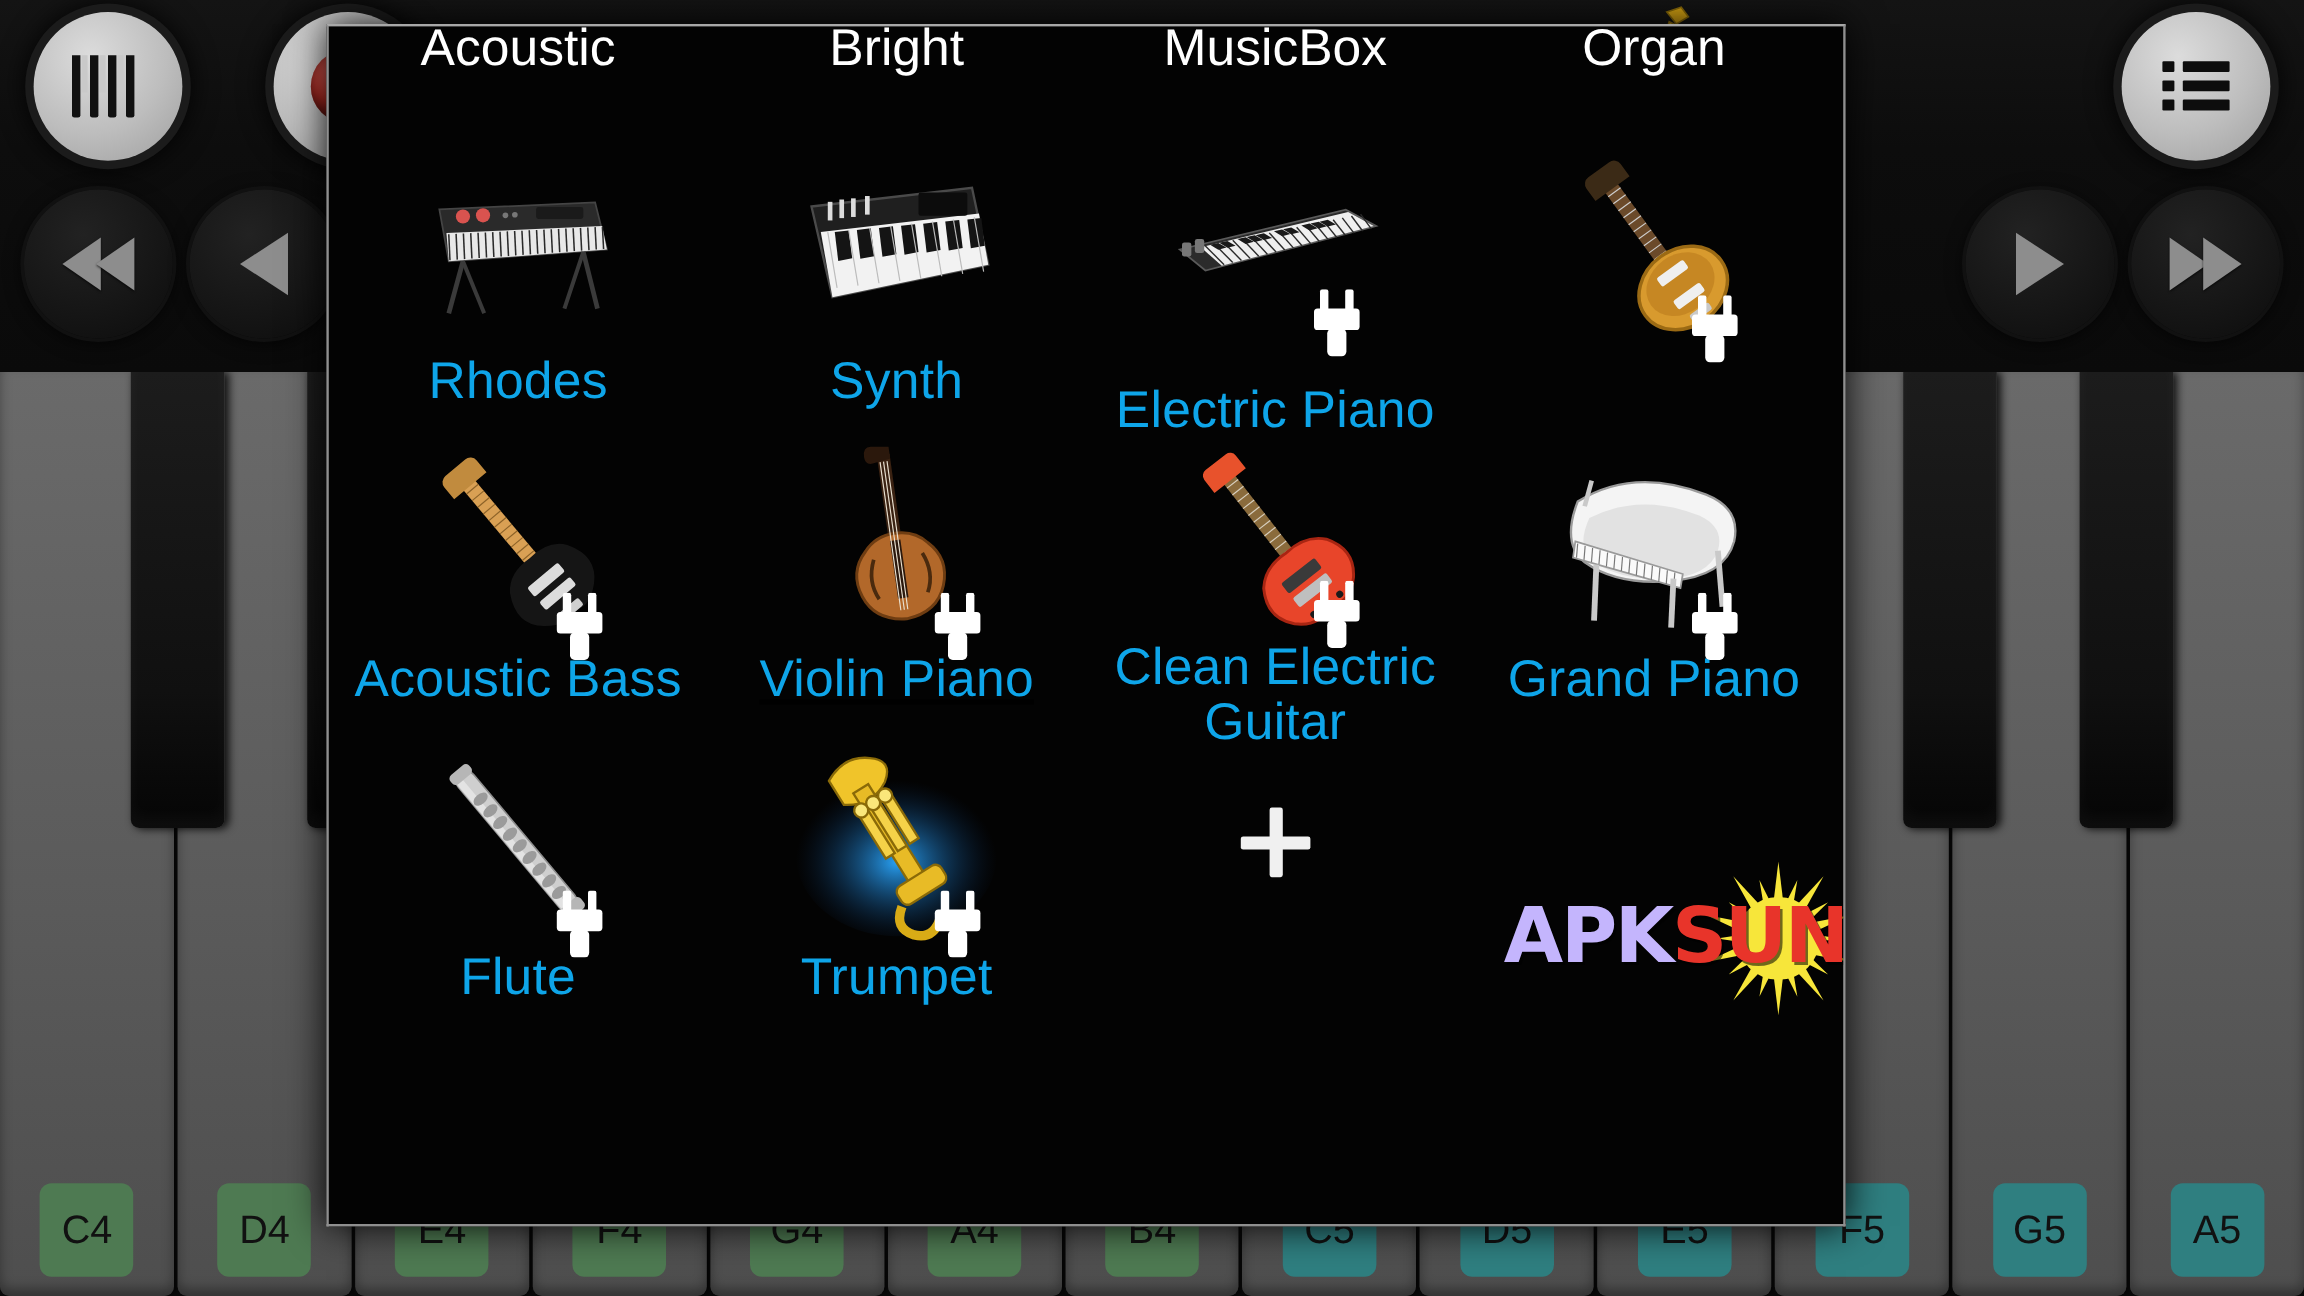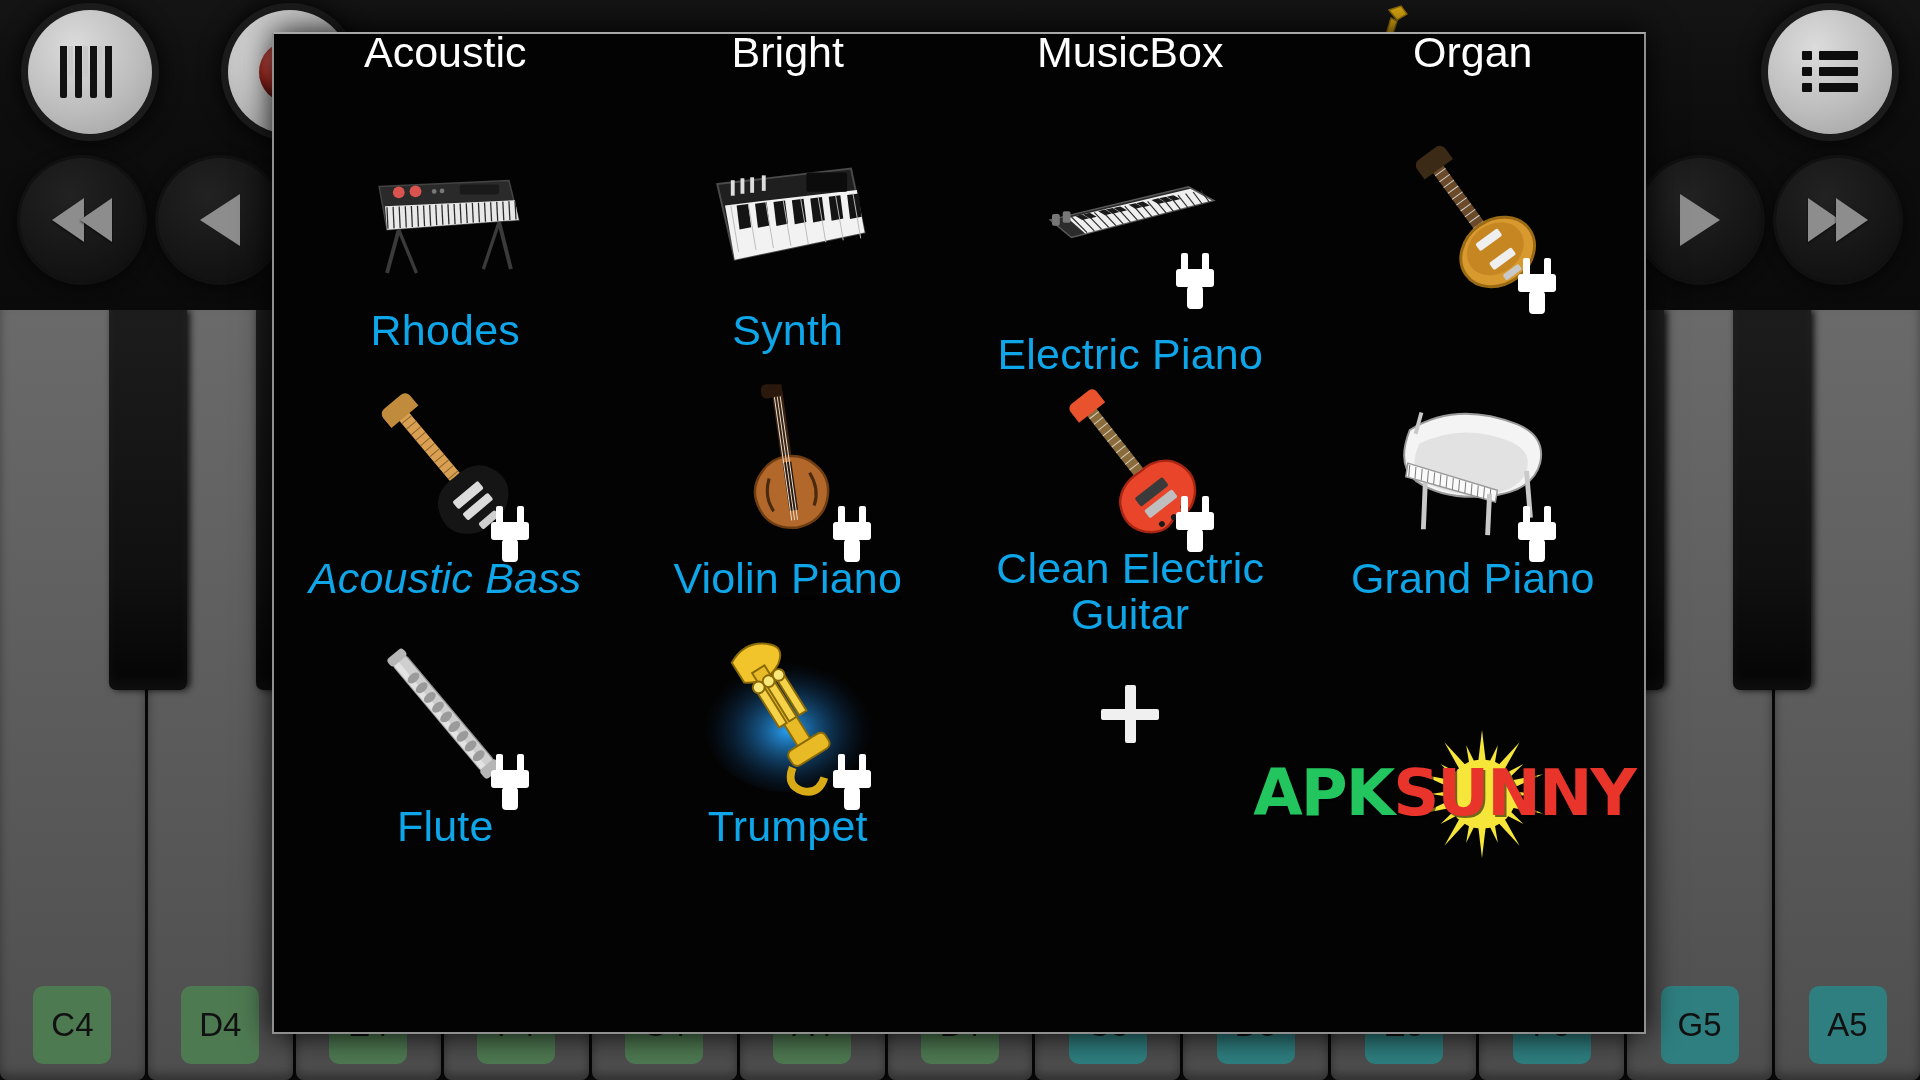--- a/index.html
+++ b/index.html
@@ -76,21 +76,21 @@
   
   .bg-watermark{
     position:absolute; left:430px; top:10px; width:1060px;
     text-align:center; font-size:108px; letter-spacing:10px;
     color:#1c1c1c; white-space:nowrap; user-select:none;
   }
   .bg-trumpet{ position:absolute; left:1345px; top:4px; width:70px; height:110px; }
 
   
   .dialog{
-    position:absolute; left:272px; top:32px; width:1374px; height:1002px;
+    position:absolute; left:272px; top:20px; width:1266px; height:1002px;
     background:#030303;
     border:2px solid #8f8f8f;
     border-top-color:#a8a8a8;
     box-shadow:0 0 30px rgba(0,0,0,.95);
     overflow:hidden;
   }
   .grid{ position:absolute; inset:0; }
   .cell{
     position:absolute; width:25%;
     display:flex; flex-direction:column; align-items:center; justify-content:flex-start;
@@ -107,21 +107,21 @@
   .plus:before,.plus:after{ content:""; position:absolute; background:#f0f0f0; border-radius:2px;}
   .plus:before{ left:24px; top:0; width:11px; height:58px;}
   .plus:after { left:0; top:24px; width:58px; height:11px;}
 
   
   .logo{ position:relative; width:300px; height:118px; display:flex; align-items:center; justify-content:center;}
   .logo .sun{ position:absolute; left:124px; top:-4px; width:128px; height:128px; }
   .logo .txt{ position:relative; z-index:3; font-size:64px; font-weight:bold;
     font-family:"DejaVu Sans", sans-serif; letter-spacing:-2px;
     text-shadow:2px 2px 0 rgba(0,0,0,.55);}
-  .logo .apk{ color:#22c55e; }
+  .logo .apk{ color:#c4b5fd; }
   .logo .sunny{ color:#e8342a; }
 
   
   .toprow{
     position:absolute; left:0; top:-4px; width:100%; height:76px;
   }
   .toprow .name{
     position:absolute; top:0; width:25%; text-align:center;
     color:#fff; font-size:43px; line-height:1.06;
   }
@@ -417,21 +417,21 @@
         </g>
       </svg>
             <div class="plug"><svg viewBox="0 0 46 56" width="46" height="56">
           <rect x="9" y="0" width="7" height="18" rx="2" fill="#fff"></rect>
           <rect x="30" y="0" width="7" height="18" rx="2" fill="#fff"></rect>
           <rect x="4" y="16" width="38" height="18" rx="3" fill="#fff"></rect>
           <rect x="15" y="33" width="16" height="23" rx="4" fill="#fff"></rect>
         </svg></div>
           </div>
         </div>
-        <div class="cell" style="left: 0%; top: 344px; height: 248px; font-style: italic;">
+        <div class="cell" style="left: 0%; top: 344px; height: 248px;">
           <div class="art">
       <svg viewBox="0 0 180 170" width="176" height="166">
         <g transform="rotate(-40 90 85)">
           <rect x="84" y="8" width="13" height="104" fill="#d9a054"></rect>
           <g stroke="#8c6228" stroke-width="1">
             <line x1="84" y1="16" x2="97" y2="16"></line>
                   <line x1="84" y1="23.4" x2="97" y2="23.4"></line>
                   <line x1="84" y1="30.8" x2="97" y2="30.8"></line>
                   <line x1="84" y1="38.2" x2="97" y2="38.2"></line>
                   <line x1="84" y1="45.6" x2="97" y2="45.6"></line>

